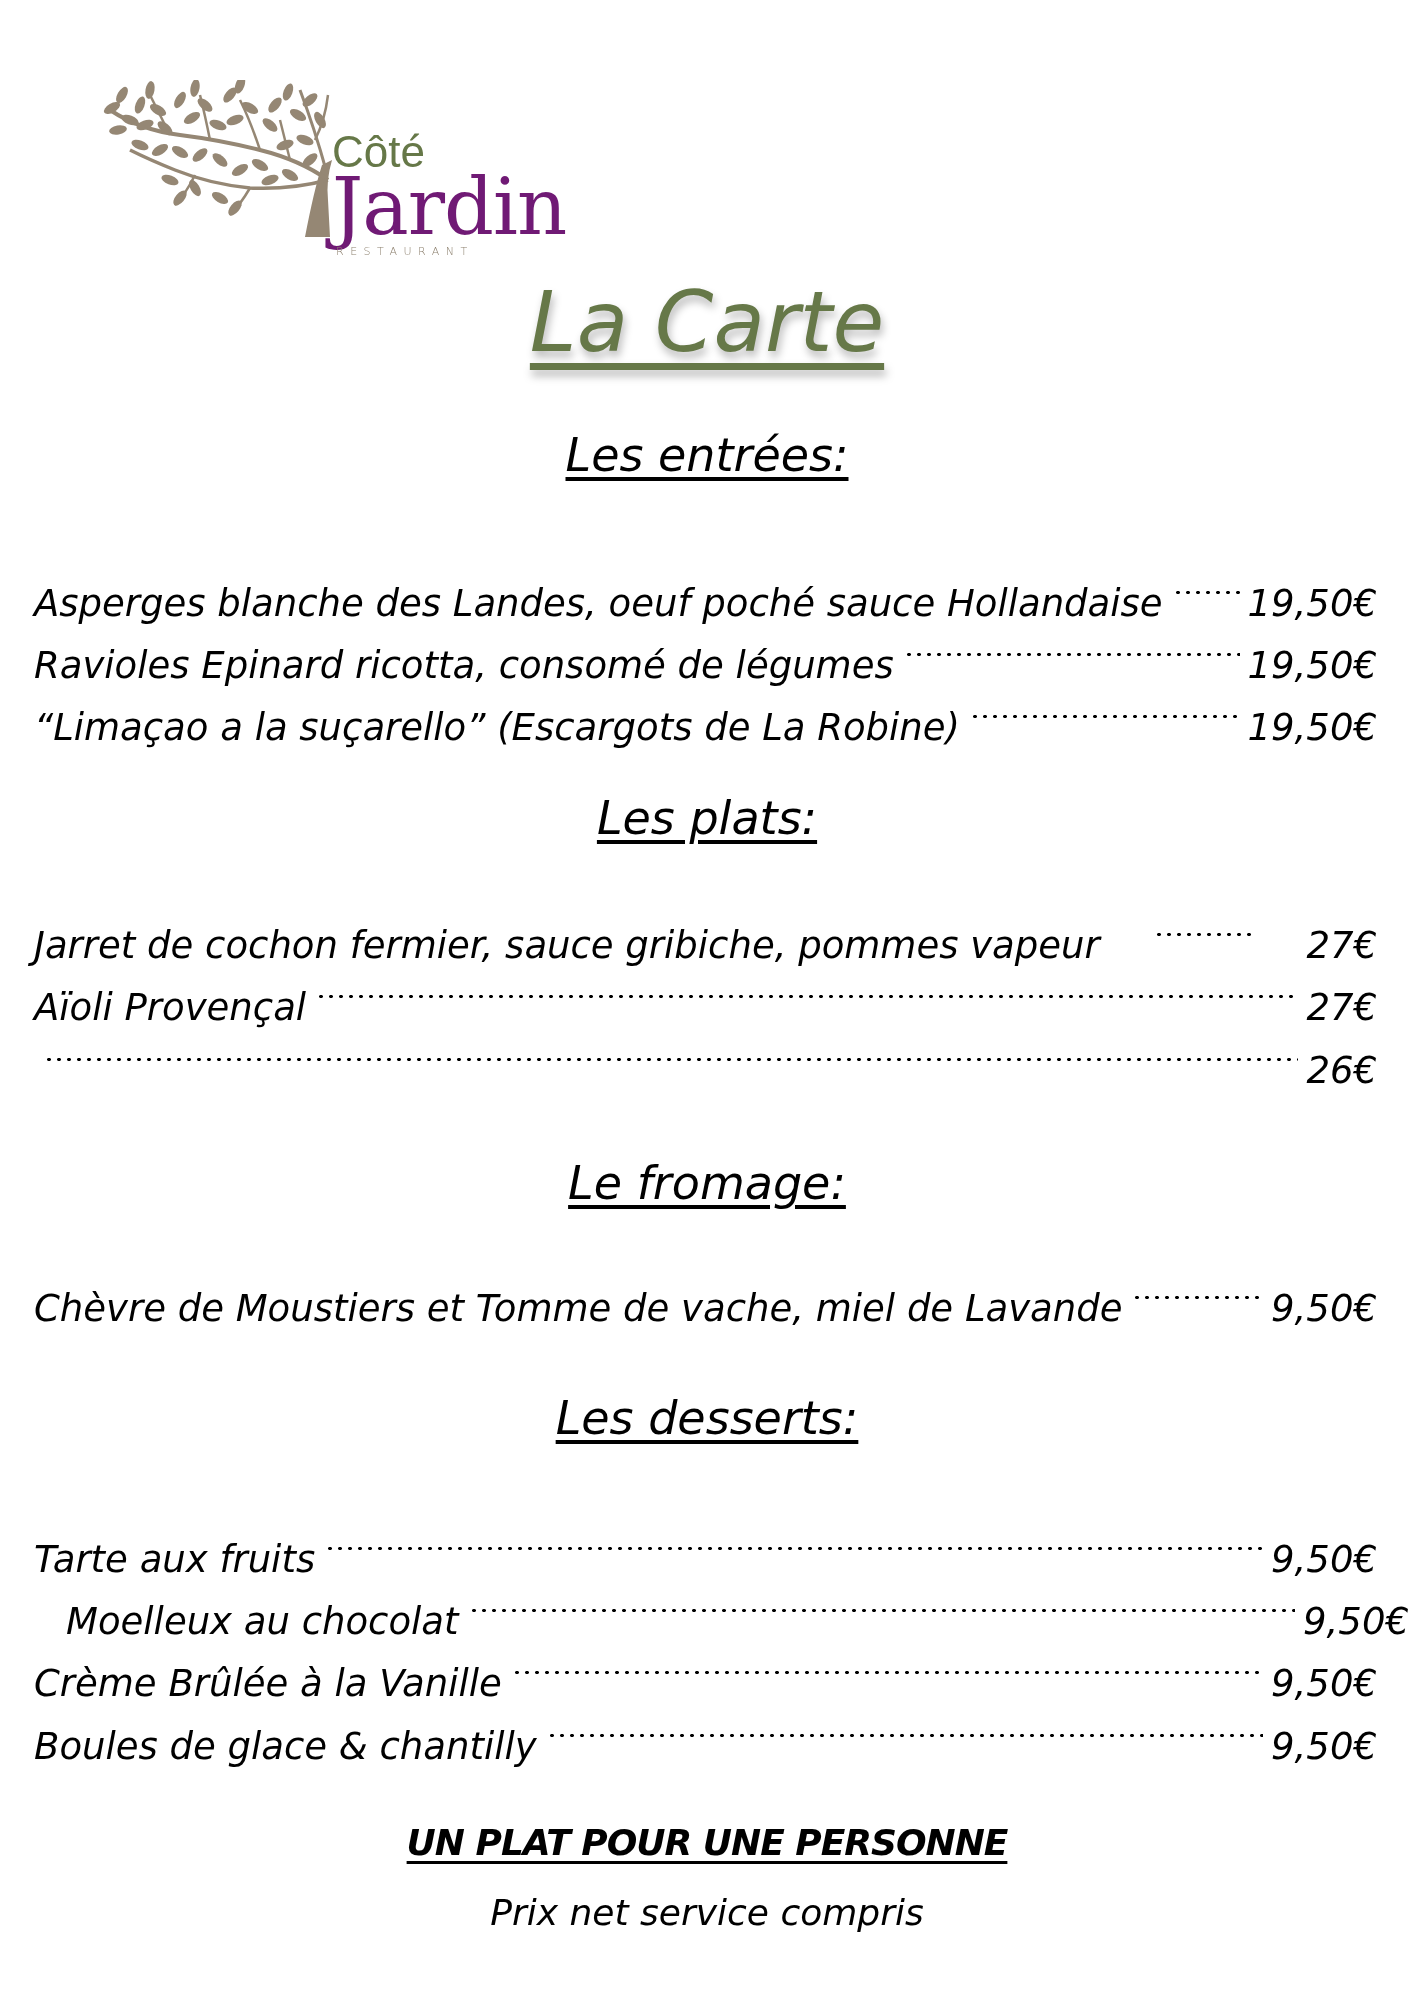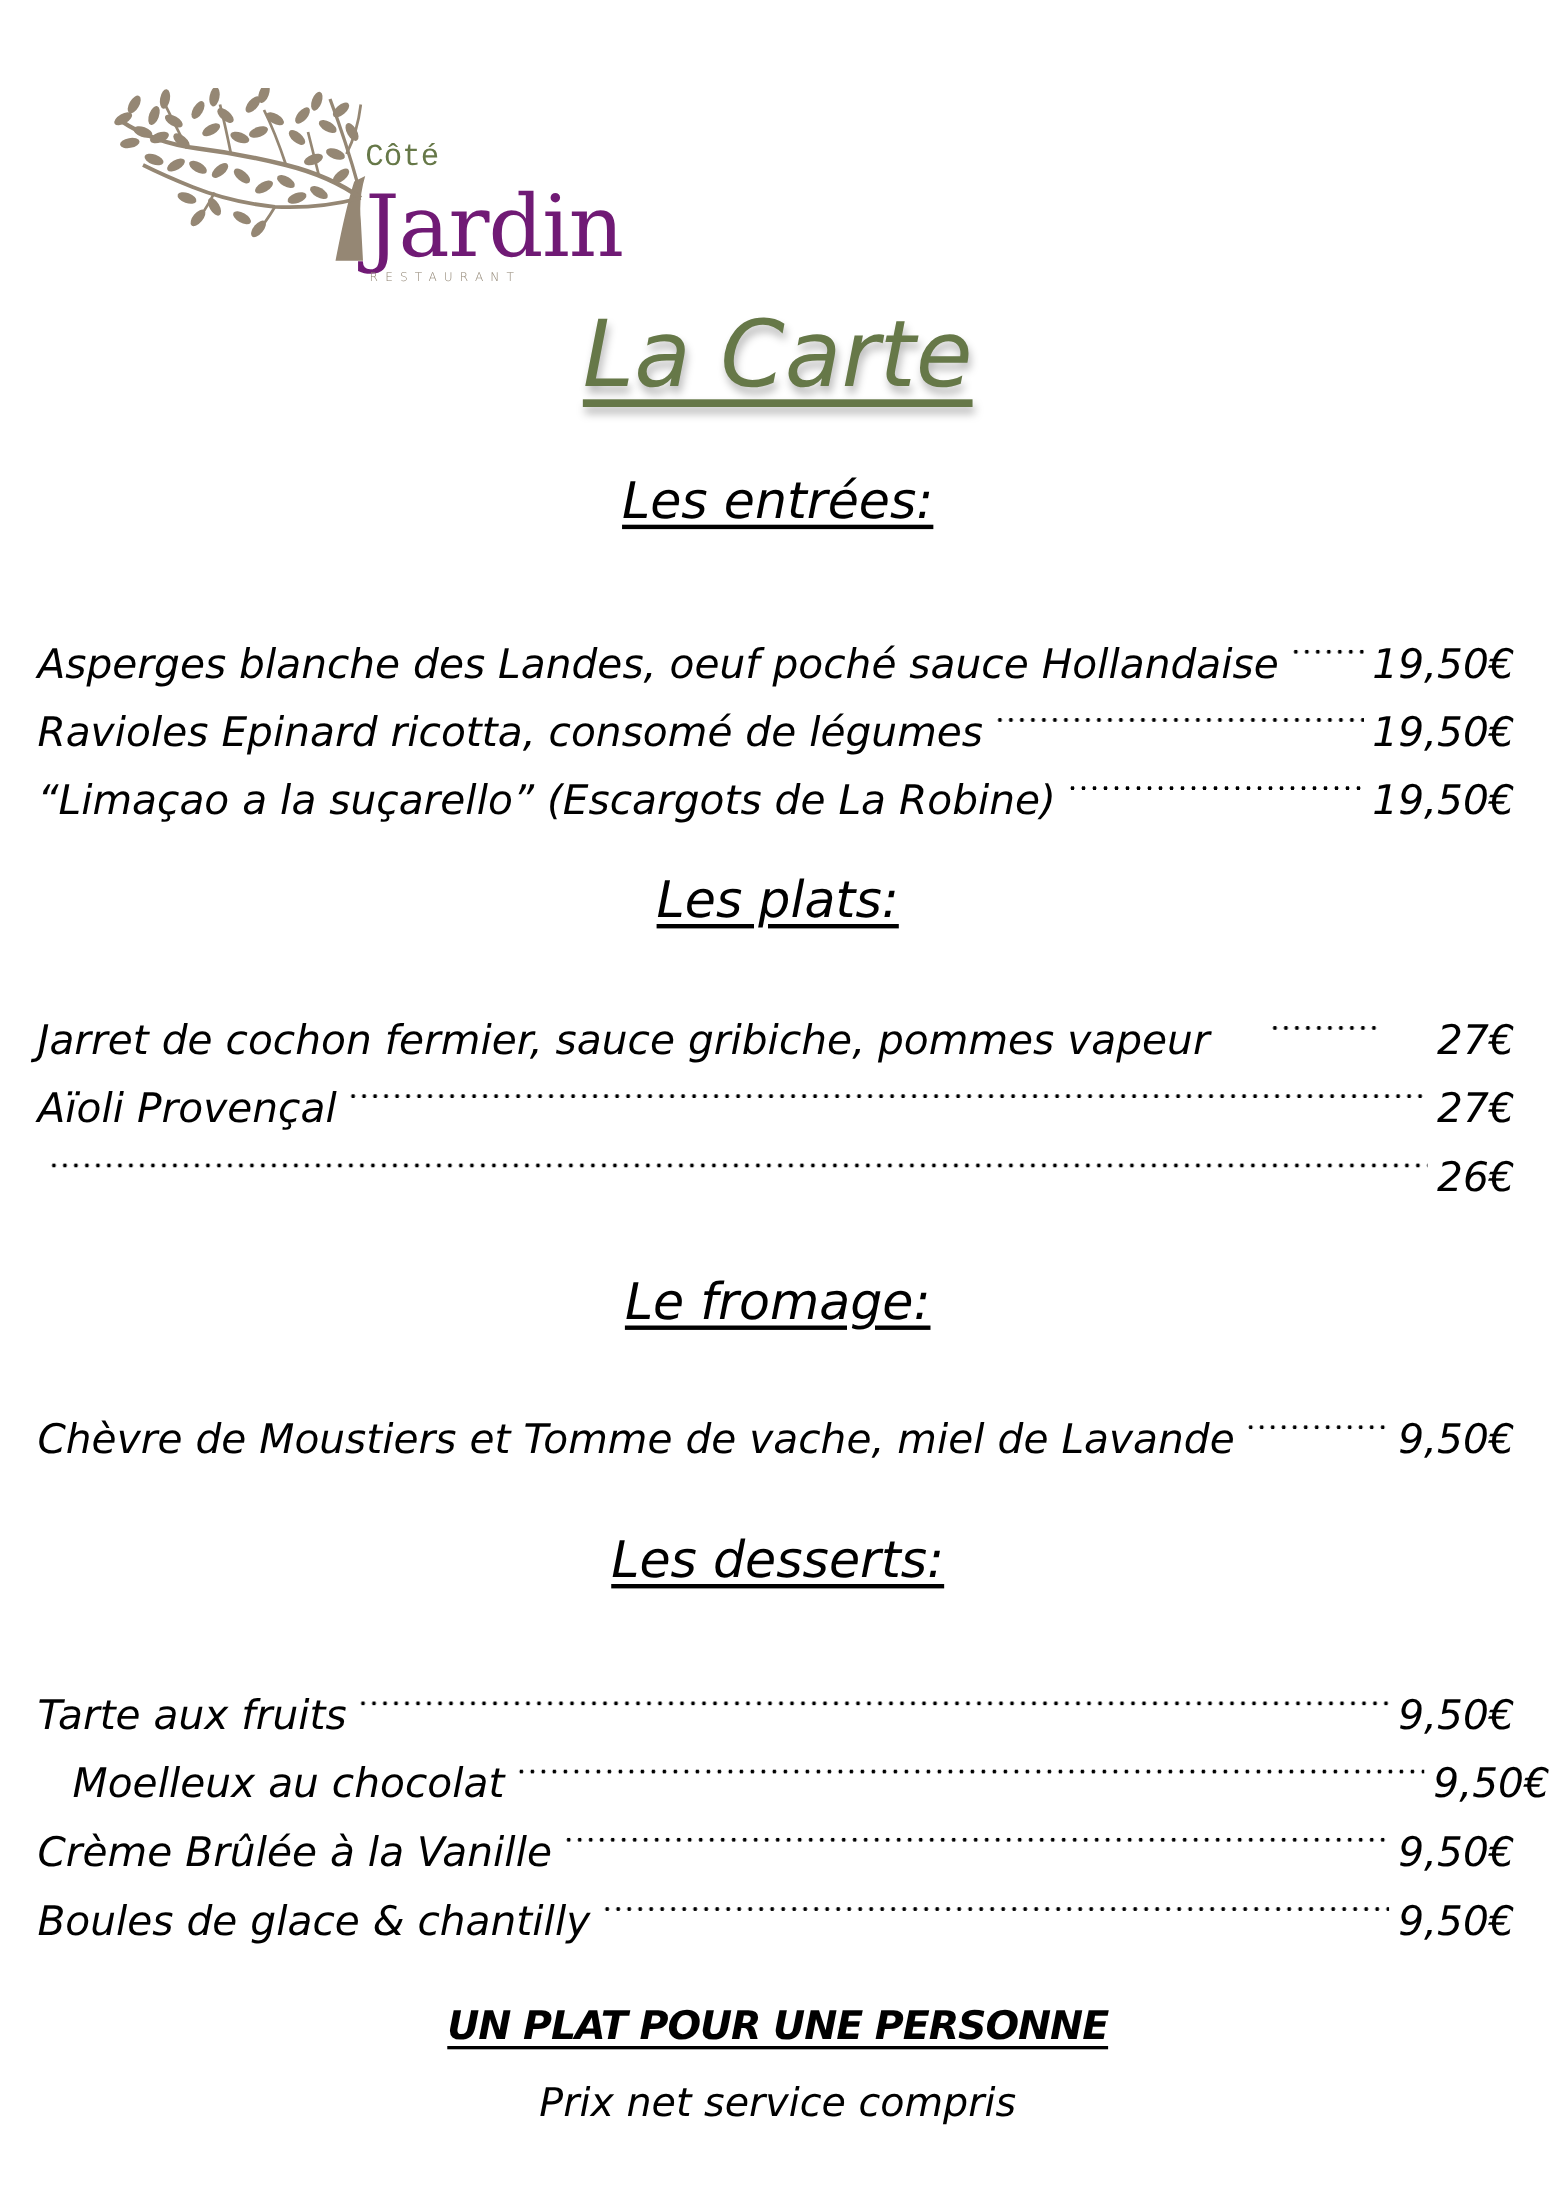--- a/index.html
+++ b/index.html
@@ -1,21 +1,21 @@
 <!DOCTYPE html>
 <html><head>
 <meta charset="utf-8">
 <style>
   html, body { margin:0; padding:0; background:#ffffff; }
   body { width:1414px; height:2000px; position:relative; overflow:hidden;
          font-family:"DejaVu Sans", sans-serif; color:#000; }
   .logo { position:absolute; left:100px; top:80px; width:520px; height:190px; }
   .logo svg { position:absolute; left:0; top:0; }
-  .logo-cote { position:absolute; left:232px; top:50px; font-family:Liberation Mono, monospace;
-               font-size:28px; color:#667848; letter-spacing:0px; line-height:1; font-weight:300; }
+  .logo-cote { position:absolute; left:232px; top:50px; font-family:Liberation Sans, sans-serif;
+               font-size:44px; color:#667848; letter-spacing:0px; line-height:1; font-weight:300; }
   .logo-jardin { position:absolute; left:232px; top:88px; font-family:"DejaVu Serif", serif;
                  font-size:78px; color:#701a75; line-height:1; letter-spacing:-1px; }
   .logo-restaurant { position:absolute; left:236px; top:166px; font-family:"DejaVu Sans", sans-serif;
                      font-size:11px; color:#8e8270; letter-spacing:6.5px; line-height:1; font-weight:300; }
   .title { position:absolute; left:0; width:1414px; top:280px; text-align:center;
            font-size:84px; font-style:italic; color:#667848; line-height:1;
            text-decoration:underline; text-decoration-thickness:7px; text-underline-offset:12px;
            text-shadow: 2px 6px 8px rgba(0,0,0,0.28); font-family:"DejaVu Sans", sans-serif; font-weight:normal; }
   .section-head { position:absolute; left:0; width:1414px; text-align:center;
                   font-size:46px; font-style:italic; line-height:1;

